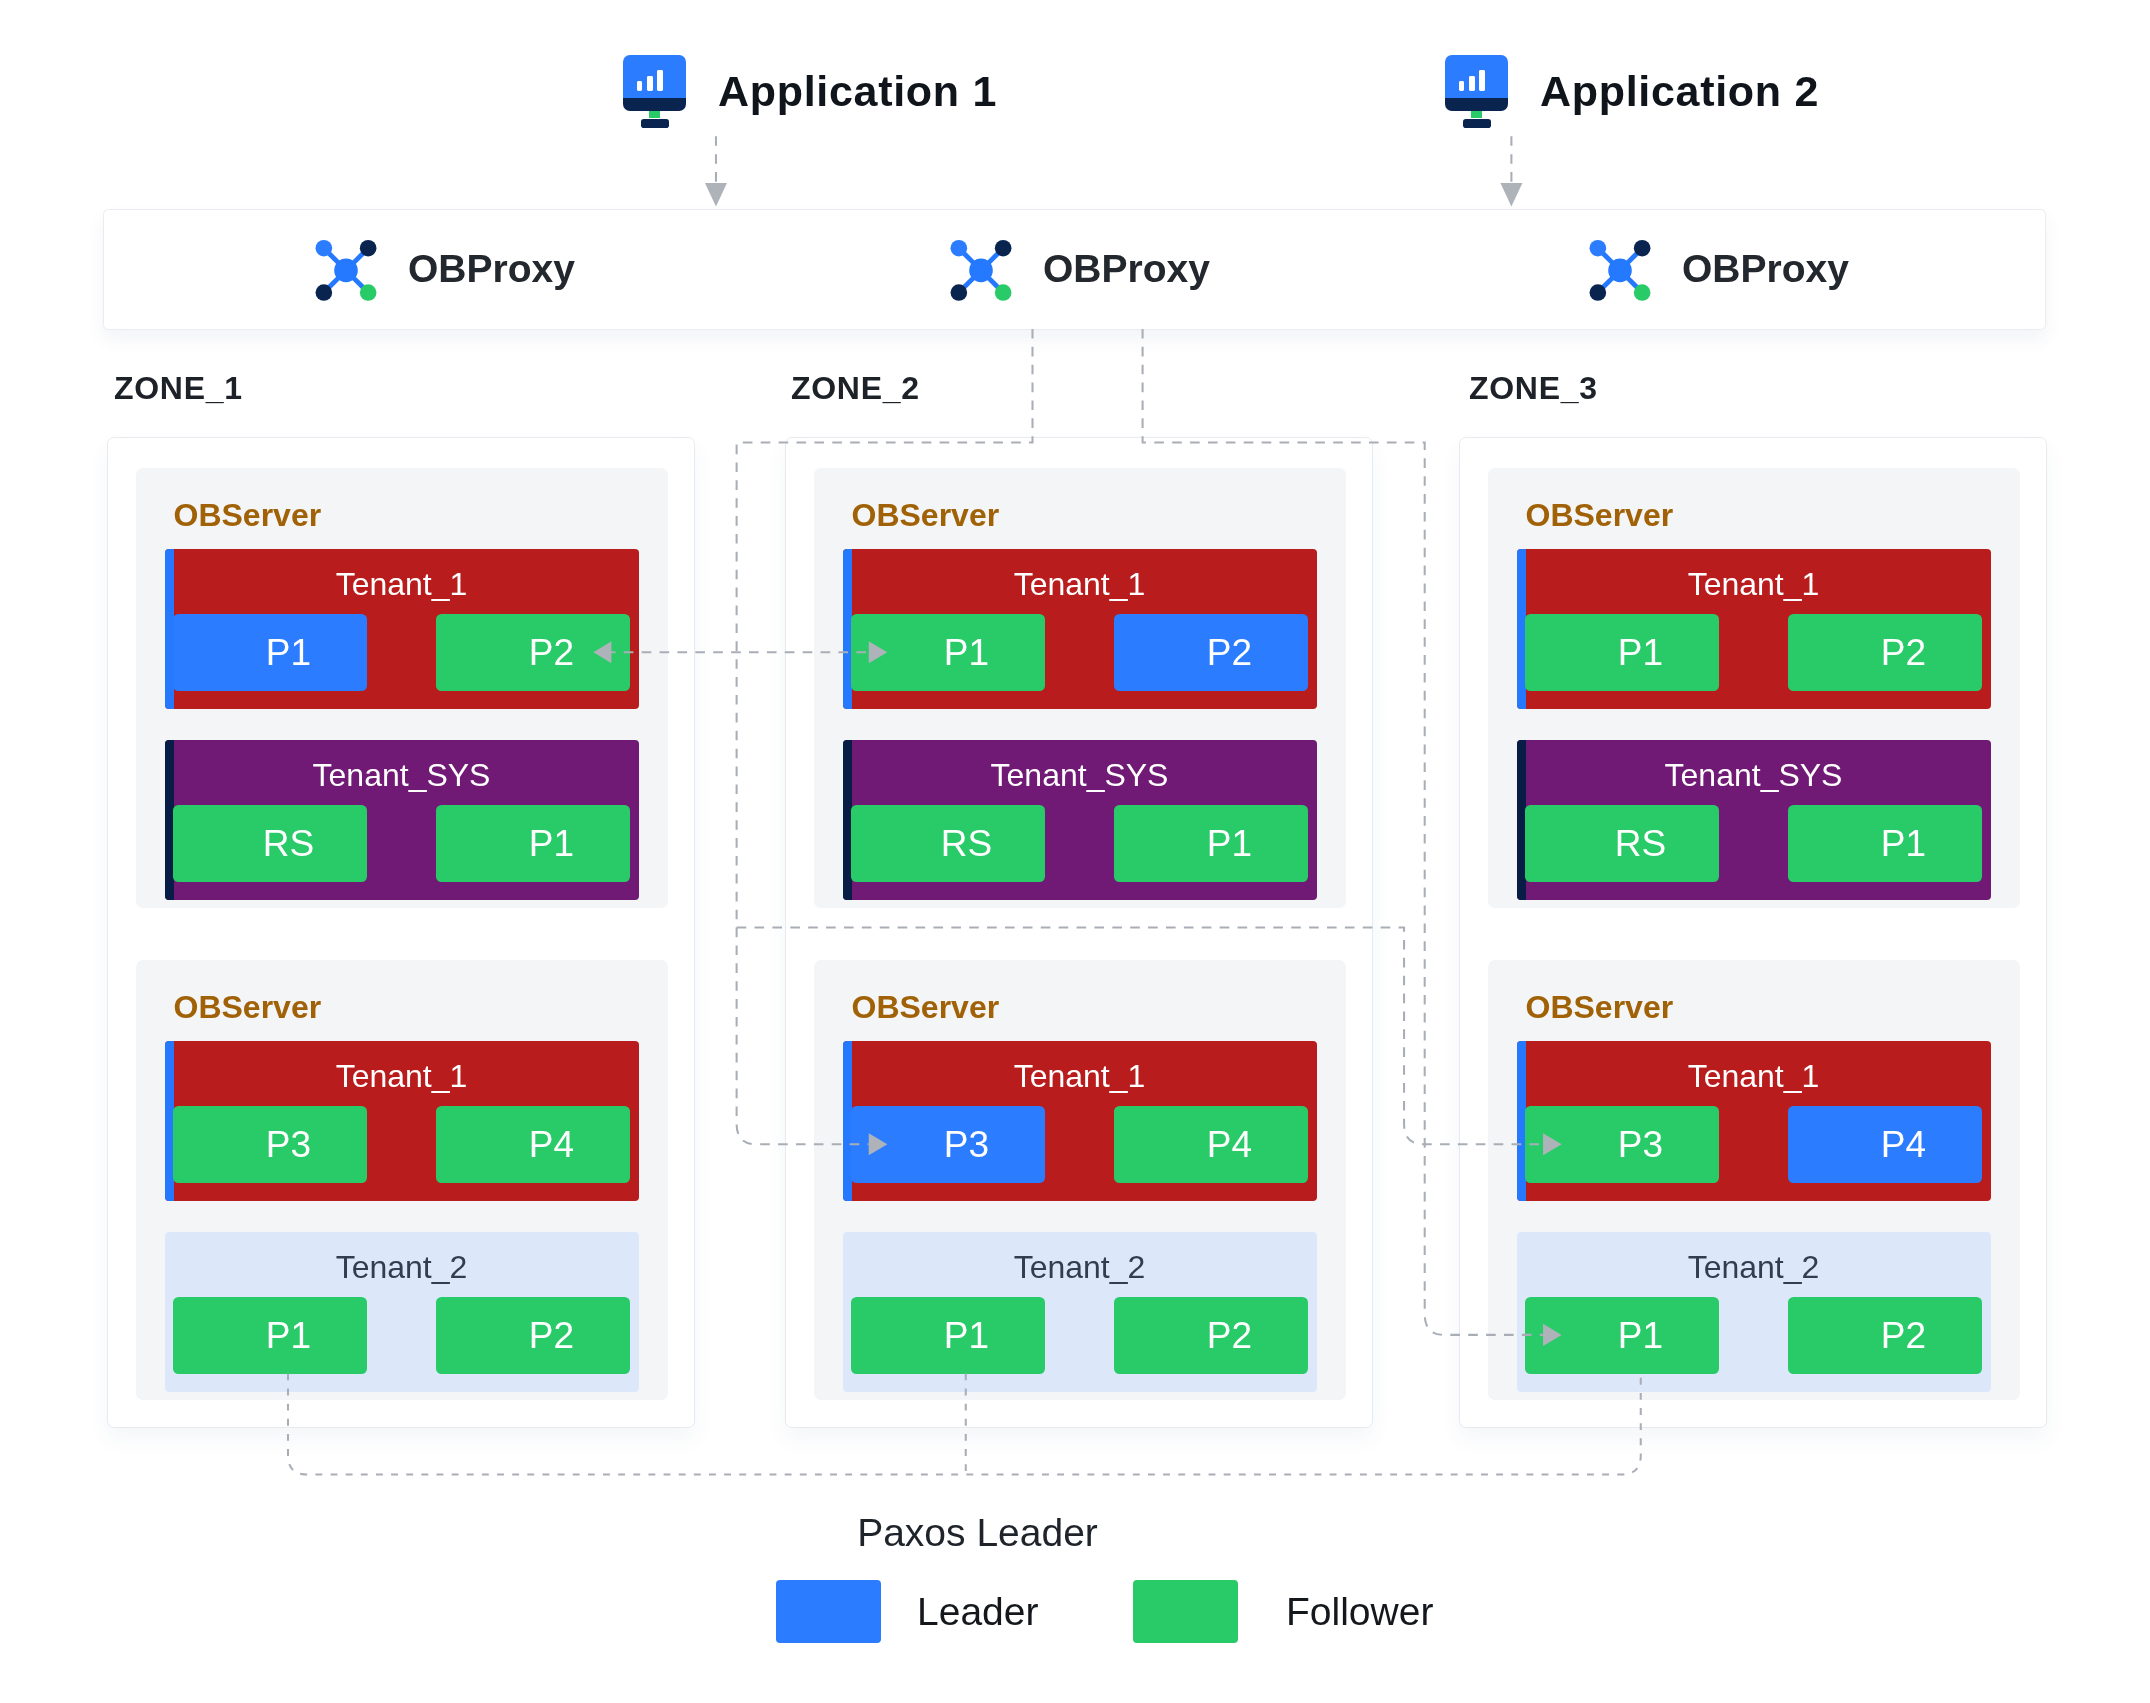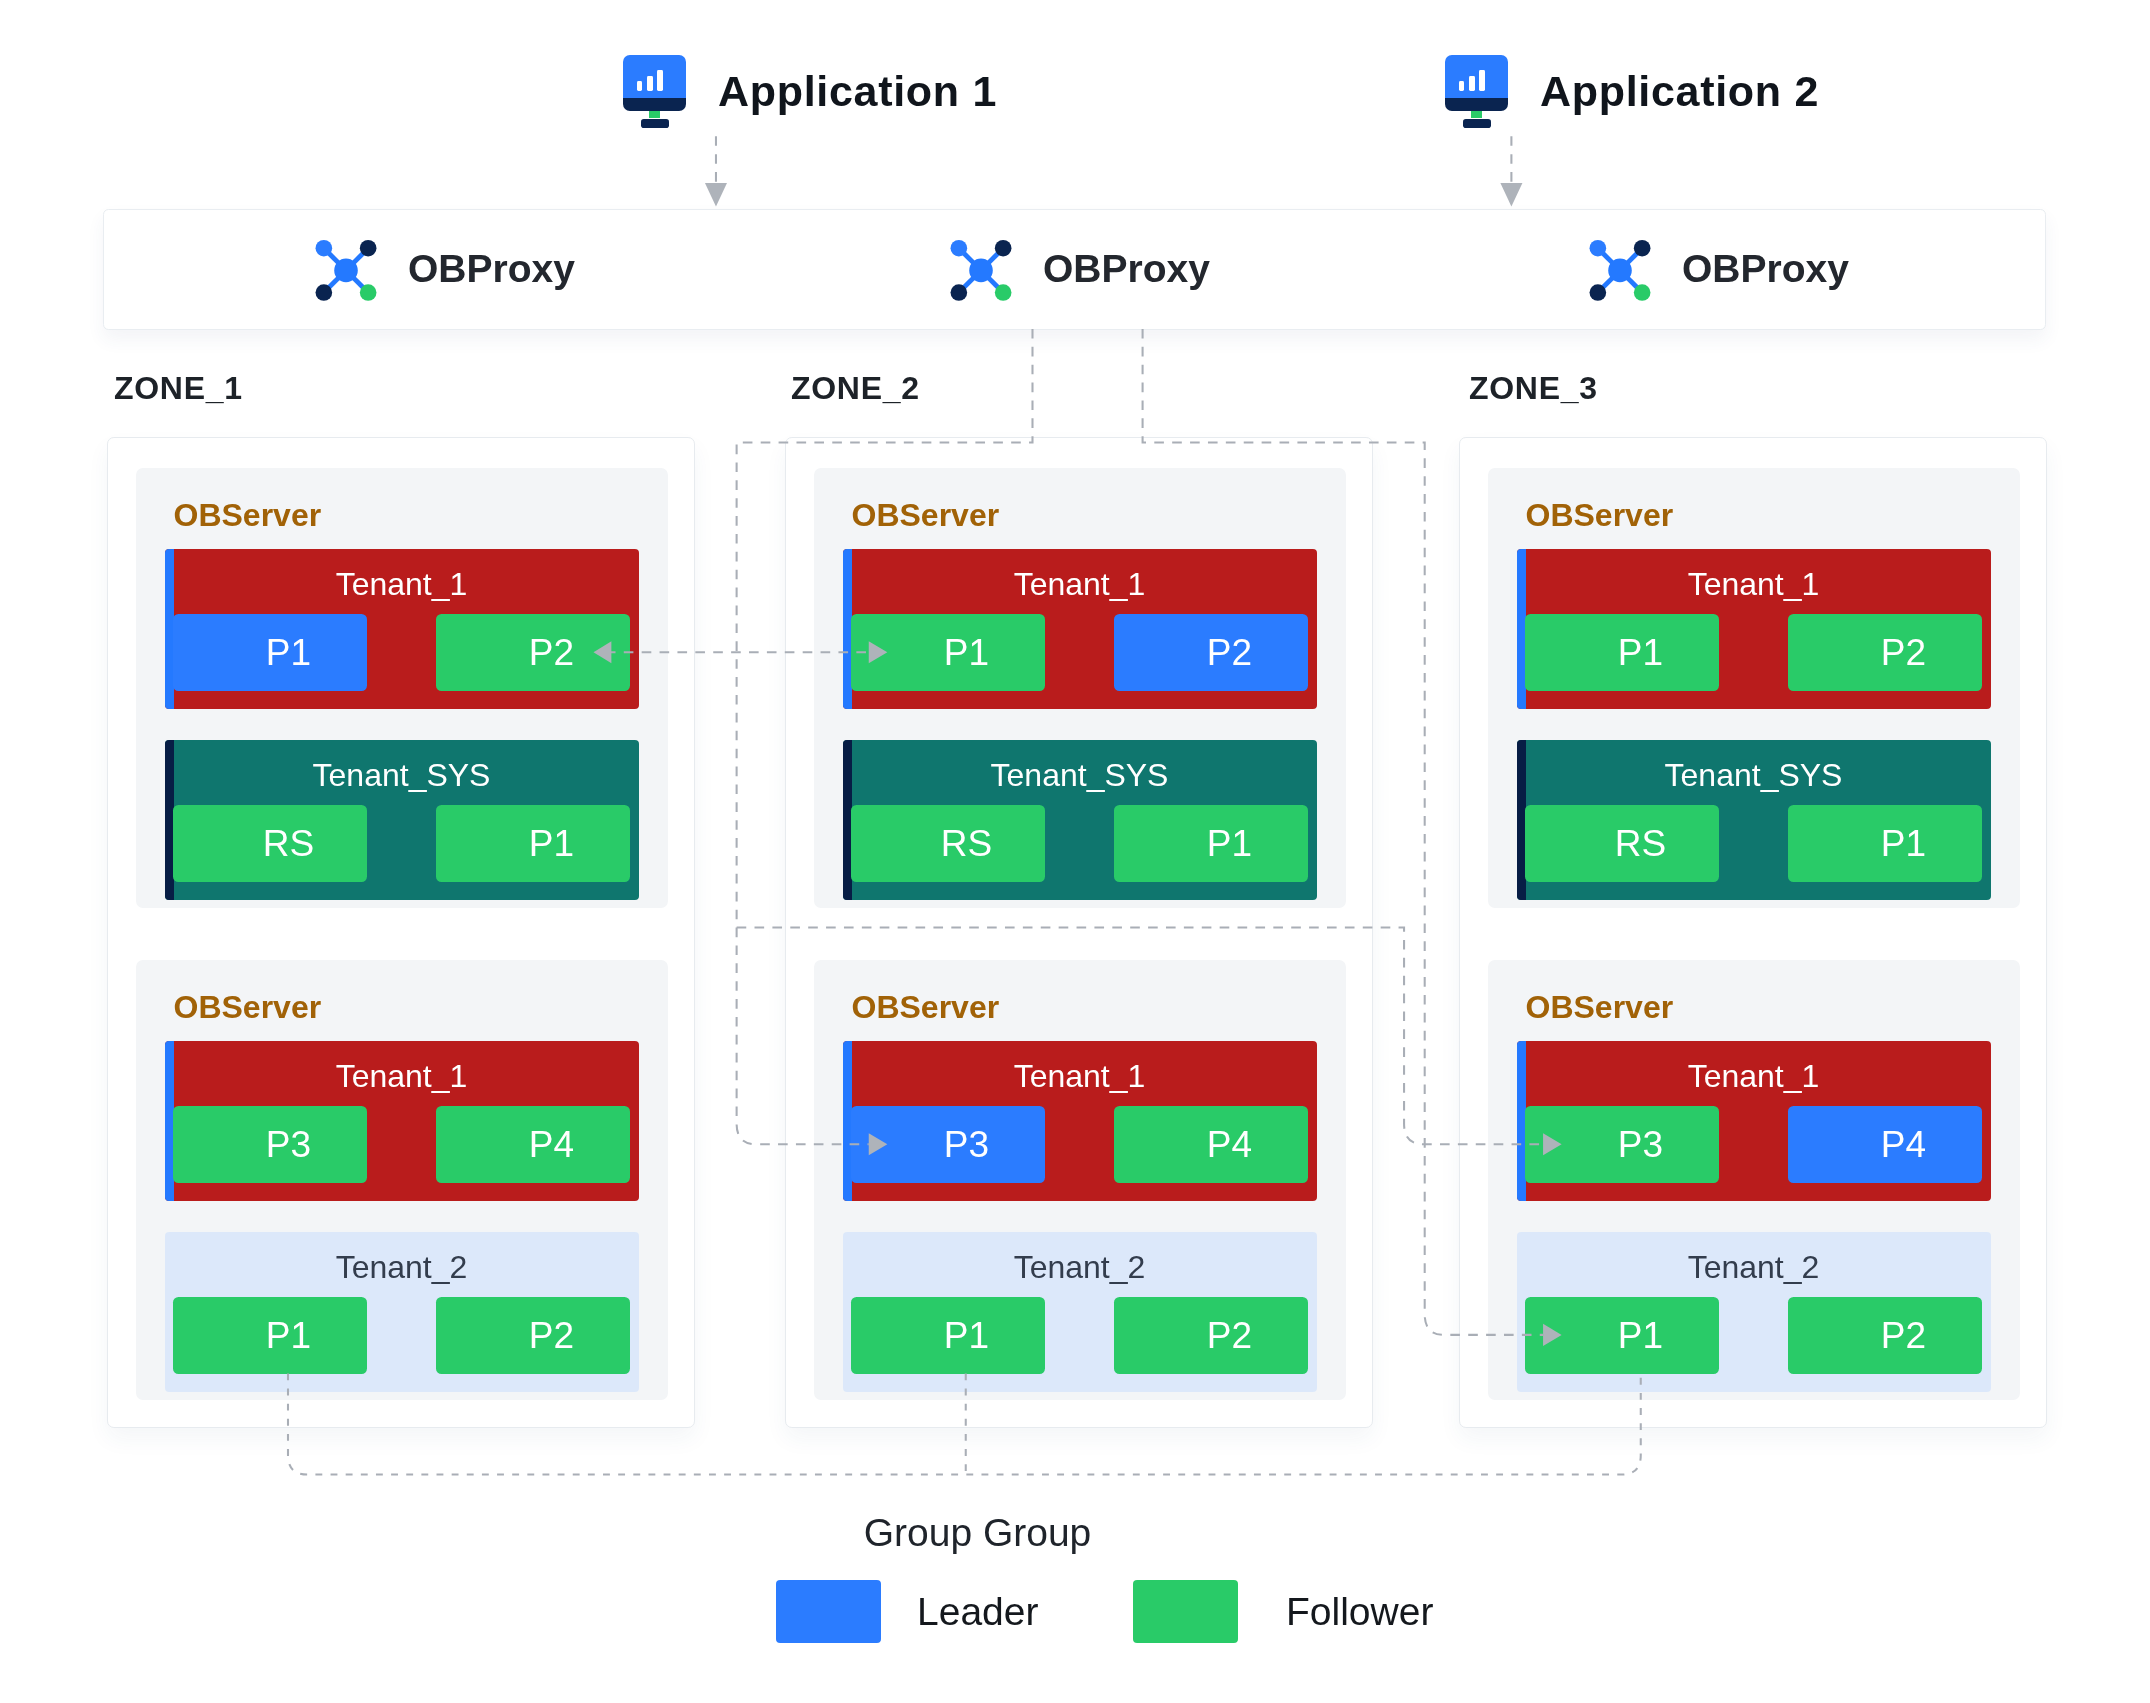--- a/index.html
+++ b/index.html
@@ -42,21 +42,21 @@
   .band{position:absolute;left:29px;width:474px;height:160px;border-radius:4.1px;}
   .b1{top:81px;} .b2{top:272px;}
   .band .stripe{position:absolute;left:0;top:0;bottom:0;width:9px;border-radius:4.1px 0 0 4.1px;}
   .band .tname{position:absolute;top:16.5px;left:0;width:100%;text-align:center;font-size:32px;color:#ffffff;}
   .band .parts{position:absolute;bottom:18px;left:0;width:100%;display:flex;justify-content:center;gap:69px;}
   .part{width:157px;height:77px;border-radius:5.5px;display:flex;align-items:center;justify-content:center;
         font-size:37px;font-weight:500;color:#fff;padding-left:37px;}
 
   .band[data-style="dark"]{background:#b91c1c;}
   .band[data-style="dark"] .stripe{background:#2479FF;}
-  .band[data-style="blue"]{background:#0f766e;}
+  .band[data-style="blue"]{background:#701a75;}
   .band[data-style="blue"] .stripe{background:#071D45;}
   .band[data-style="light"]{background:#DCE8FA;}
   .band[data-style="light"] .tname{color:#333D4D;}
   .part[data-role="leader"]{background:#2B7CFF;}
   .part[data-role="follower"]{background:#29CB68;}
 
   
   .overlay{position:absolute;left:0;top:0;width:2151px;height:1703px;pointer-events:none;z-index:6;}
   .dash{fill:none;stroke:#A9AEB6;stroke-width:3;stroke-dasharray:14 12;}
   .dash.dense{stroke-dasharray:10 12;}
@@ -298,20 +298,20 @@
     <path class="dash" d="M1070 1348 H2040 V1633 Q2040 1663 2068 1663 H2242"></path>
     <polygon class="ah" points="2269,1663 2242,1647 2242,1679"></polygon>
 
     <path class="dash" d="M1660 478 V643 H2070 V1910 Q2070 1940 2098 1940 H2242"></path>
     <polygon class="ah" points="2269,1940 2242,1924 2242,1956"></polygon>
 
     <path class="dash dense" d="M418 1996 V2115 Q418 2143 446 2143 H2356 Q2384 2143 2384 2115 V1996"></path>
     <path class="dash dense" d="M1403 1996 V2143"></path>
   </svg>
 
-  <div class="paxos">Group Group</div>
+  <div class="paxos">Paxos Leader</div>
   <div class="swatch sw-leader"></div>
   <div class="lglabel lg-leader">Leader</div>
   <div class="swatch sw-follower"></div>
   <div class="lglabel lg-follower">Follower</div>
 
 </div>
 
 
 </body></html>

